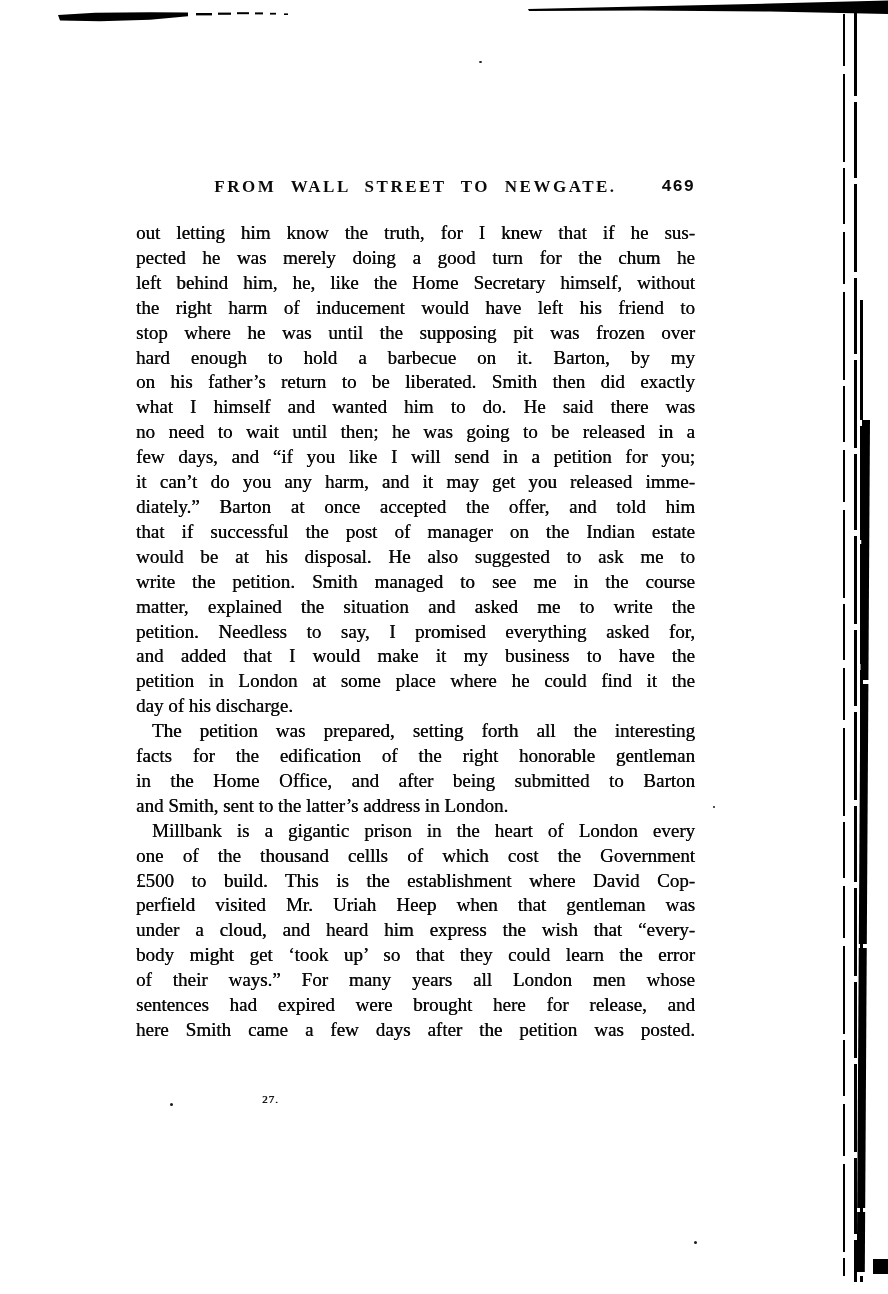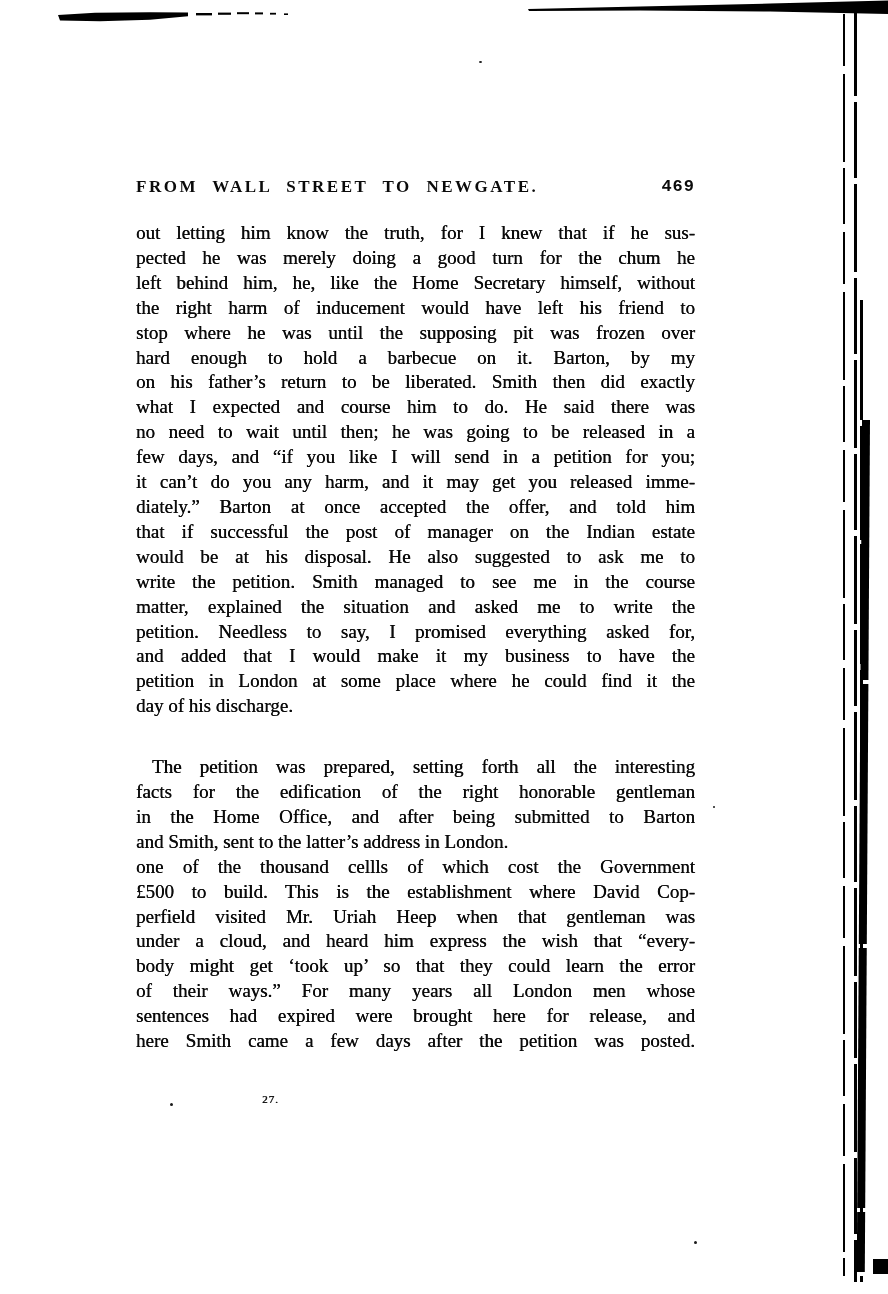--- a/index.html
+++ b/index.html
@@ -11,20 +11,21 @@
     overflow: hidden;
     font-family: "Liberation Serif", "DejaVu Serif", serif;
     color: #0b0b0b;
   }
   
   .running-head {
     position: absolute;
     left: 136px;
     top: 176px;
     width: 559px;
+    text-align: center;
     font-weight: bold;
     font-size: 17px;
     line-height: 21px;
     letter-spacing: 2.5px;
     word-spacing: 8px;
     white-space: nowrap;
   }
   .running-head .pagenum {
     position: absolute;
     right: 0;
@@ -41,21 +42,21 @@
     width: 559px;
     font-size: 19px;
     line-height: 24.9px;
     text-shadow: 0.3px 0 0 currentColor;
   }
   .line {
     text-align: justify;
     text-align-last: justify;
   }
   .line.para-end { text-align-last: left; }
-  .line.indent { text-indent: 16px; margin-top: 36px; }
+  .line.indent { text-indent: 16px; }
   
   .sig {
     position: absolute;
     left: 262px;
     top: 1093px;
     font-weight: normal;
     font-size: 11px;
     letter-spacing: 1px;
     text-shadow: 0.4px 0 0 currentColor;
   }
@@ -132,37 +133,38 @@
   </div>
 
   <div class="body-text">
     <div class="line">out letting him know the truth, for I knew that if he sus-</div>
     <div class="line">pected he was merely doing a good turn for the chum he</div>
     <div class="line">left behind him, he, like the Home Secretary himself, without</div>
     <div class="line">the right harm of inducement would have left his friend to</div>
     <div class="line">stop where he was until the supposing pit was frozen over</div>
     <div class="line">hard enough to hold a barbecue on it. Barton, by my</div>
     <div class="line">on his father’s return to be liberated. Smith then did exactly</div>
-    <div class="line">what I expected and course him to do. He said there was</div>
+    <div class="line">what I himself and wanted him to do. He said there was</div>
     <div class="line">no need to wait until then; he was going to be released in a</div>
     <div class="line">few days, and “if you like I will send in a petition for you;</div>
     <div class="line">it can’t do you any harm, and it may get you released imme-</div>
     <div class="line">diately.” Barton at once accepted the offer, and told him</div>
     <div class="line">that if successful the post of manager on the Indian estate</div>
     <div class="line">would be at his disposal. He also suggested to ask me to</div>
     <div class="line">write the petition. Smith managed to see me in the course</div>
     <div class="line">matter, explained the situation and asked me to write the</div>
     <div class="line">petition. Needless to say, I promised everything asked for,</div>
     <div class="line">and added that I would make it my business to have the</div>
     <div class="line">petition in London at some place where he could find it the</div>
     <div class="line para-end">day of his discharge.</div>
     <div class="line indent">The petition was prepared, setting forth all the interesting</div>
     <div class="line">facts for the edification of the right honorable gentleman</div>
     <div class="line">in the Home Office, and after being submitted to Barton</div>
     <div class="line para-end">and Smith, sent to the latter’s address in London.</div>
+    <div class="line indent">Millbank is a gigantic prison in the heart of London every</div>
     <div class="line">one of the thousand cellls of which cost the Government</div>
     <div class="line">£500 to build. This is the establishment where David Cop-</div>
     <div class="line">perfield visited Mr. Uriah Heep when that gentleman was</div>
     <div class="line">under a cloud, and heard him express the wish that “every-</div>
     <div class="line">body might get ‘took up’ so that they could learn the error</div>
     <div class="line">of their ways.” For many years all London men whose</div>
     <div class="line">sentences had expired were brought here for release, and</div>
     <div class="line">here Smith came a few days after the petition was posted.</div>
   </div>
 

